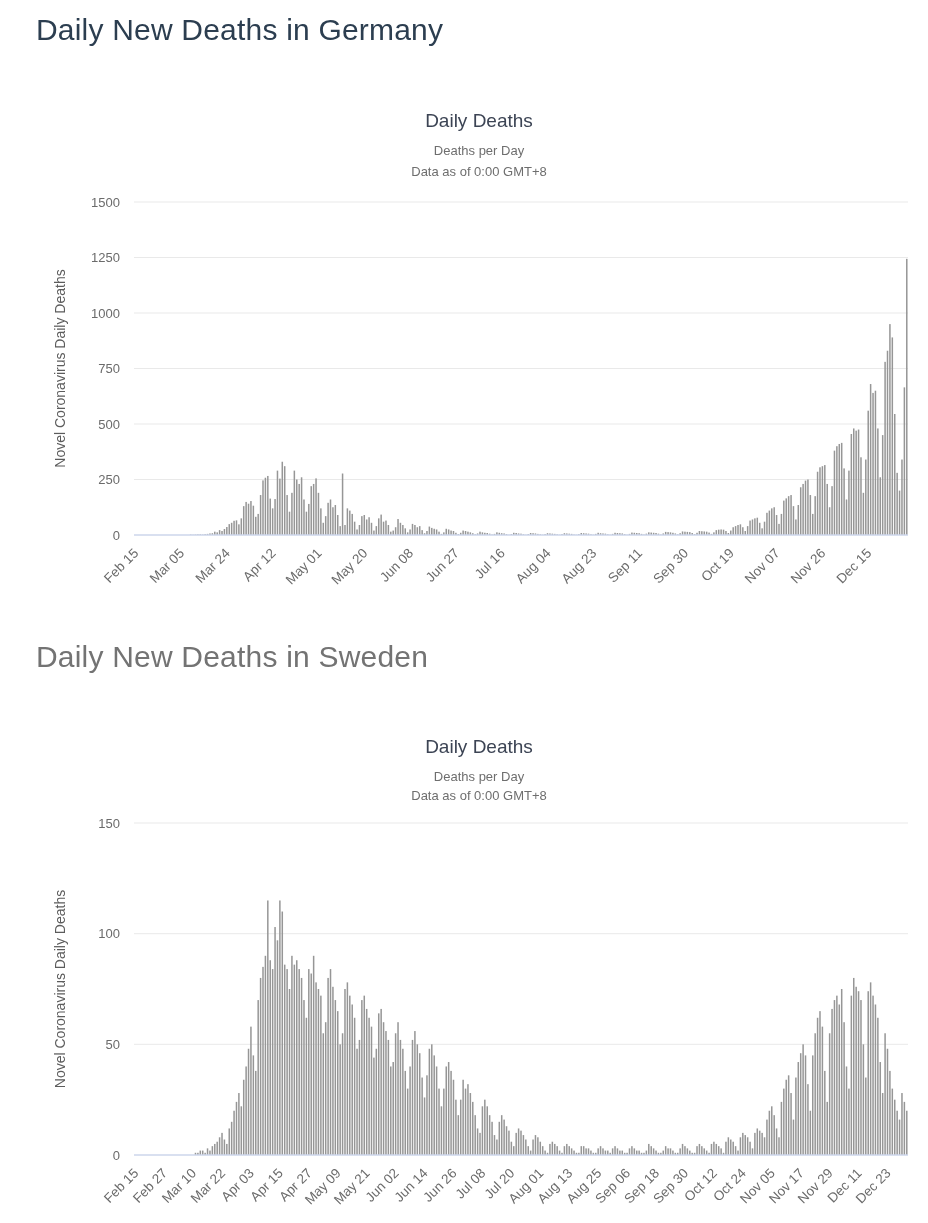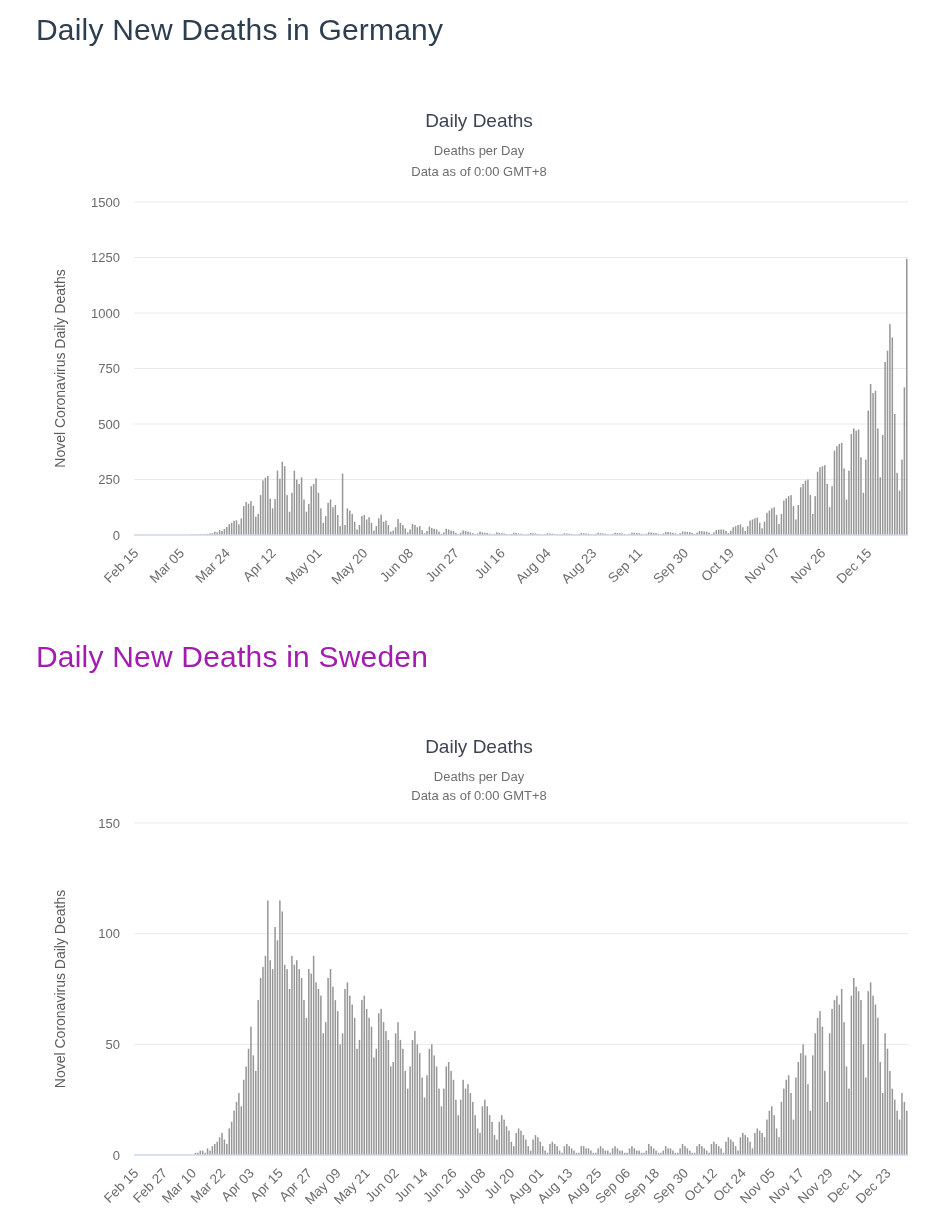--- a/index.html
+++ b/index.html
@@ -357,21 +357,21 @@
           <text x="872.2" y="507" text-anchor="end" font-size="13.5" fill="#6b6b6b" transform="rotate(-45 872.2 507)">Dec 15</text>
           <text x="65" y="321.5" text-anchor="middle" font-size="14" fill="#5c5c5c" transform="rotate(-90 65 321.5)">Novel Coronavirus Daily Deaths</text>
           <text x="479" y="80" text-anchor="middle" font-size="19" fill="#3c4454">Daily Deaths</text>
           <text x="479" y="108" text-anchor="middle" font-size="13" fill="#6e6e6e">Deaths per Day</text>
           <text x="479" y="129" text-anchor="middle" font-size="13" fill="#6e6e6e">Data as of 0:00 GMT+8</text>
         </svg>
     </div>
   </section>
 
   <section>
-    <h1 id="heading-1" class="section-heading" style="color: #a21caf;">Daily New Deaths in Sweden</h1>
+    <h1 id="heading-1" class="section-heading" style="color: #737373;">Daily New Deaths in Sweden</h1>
     <div class="chart-wrap">
       <svg id="chart-1" xmlns="http://www.w3.org/2000/svg" width="928" height="549" viewBox="0 0 928 549">
           <line x1="134" x2="908" y1="370.3" y2="370.3" stroke="#e9e9e9" stroke-width="1"></line>
           <line x1="134" x2="908" y1="259.7" y2="259.7" stroke="#e9e9e9" stroke-width="1"></line>
           <line x1="134" x2="908" y1="149.0" y2="149.0" stroke="#e9e9e9" stroke-width="1"></line>
           <rect x="194.74" y="478.79" width="1.5" height="2.21" fill="#969696"></rect>
           <rect x="197.15" y="478.79" width="1.5" height="2.21" fill="#969696"></rect>
           <rect x="199.56" y="476.57" width="1.5" height="4.43" fill="#969696"></rect>
           <rect x="201.97" y="476.57" width="1.5" height="4.43" fill="#969696"></rect>
           <rect x="204.38" y="478.79" width="1.5" height="2.21" fill="#969696"></rect>

